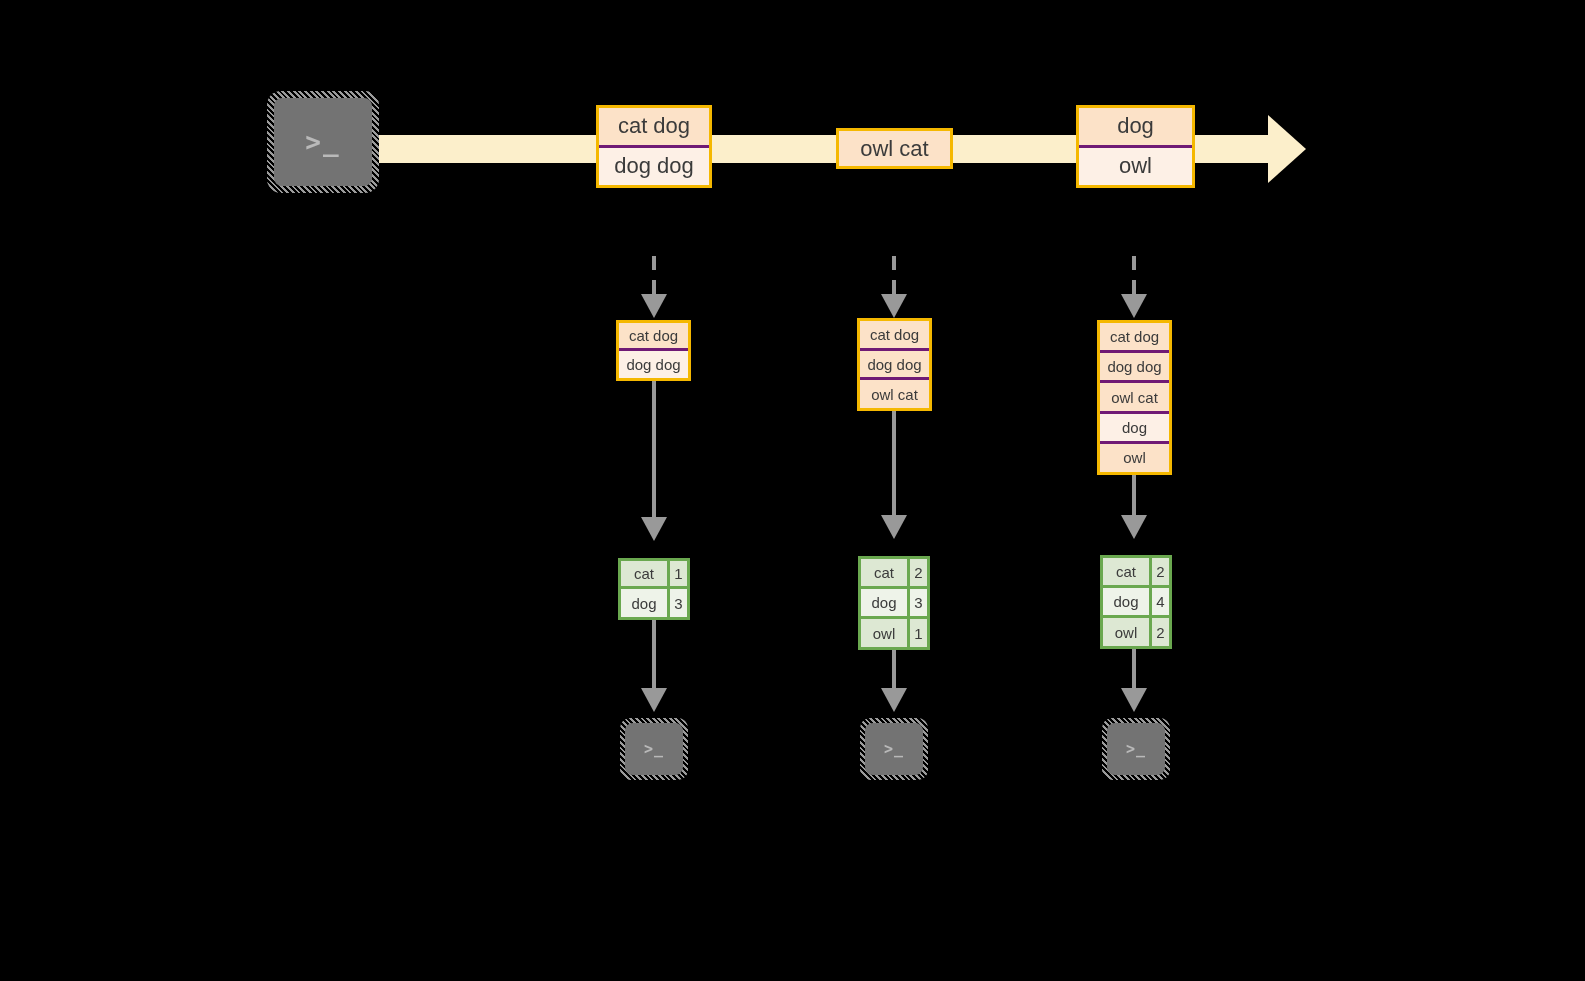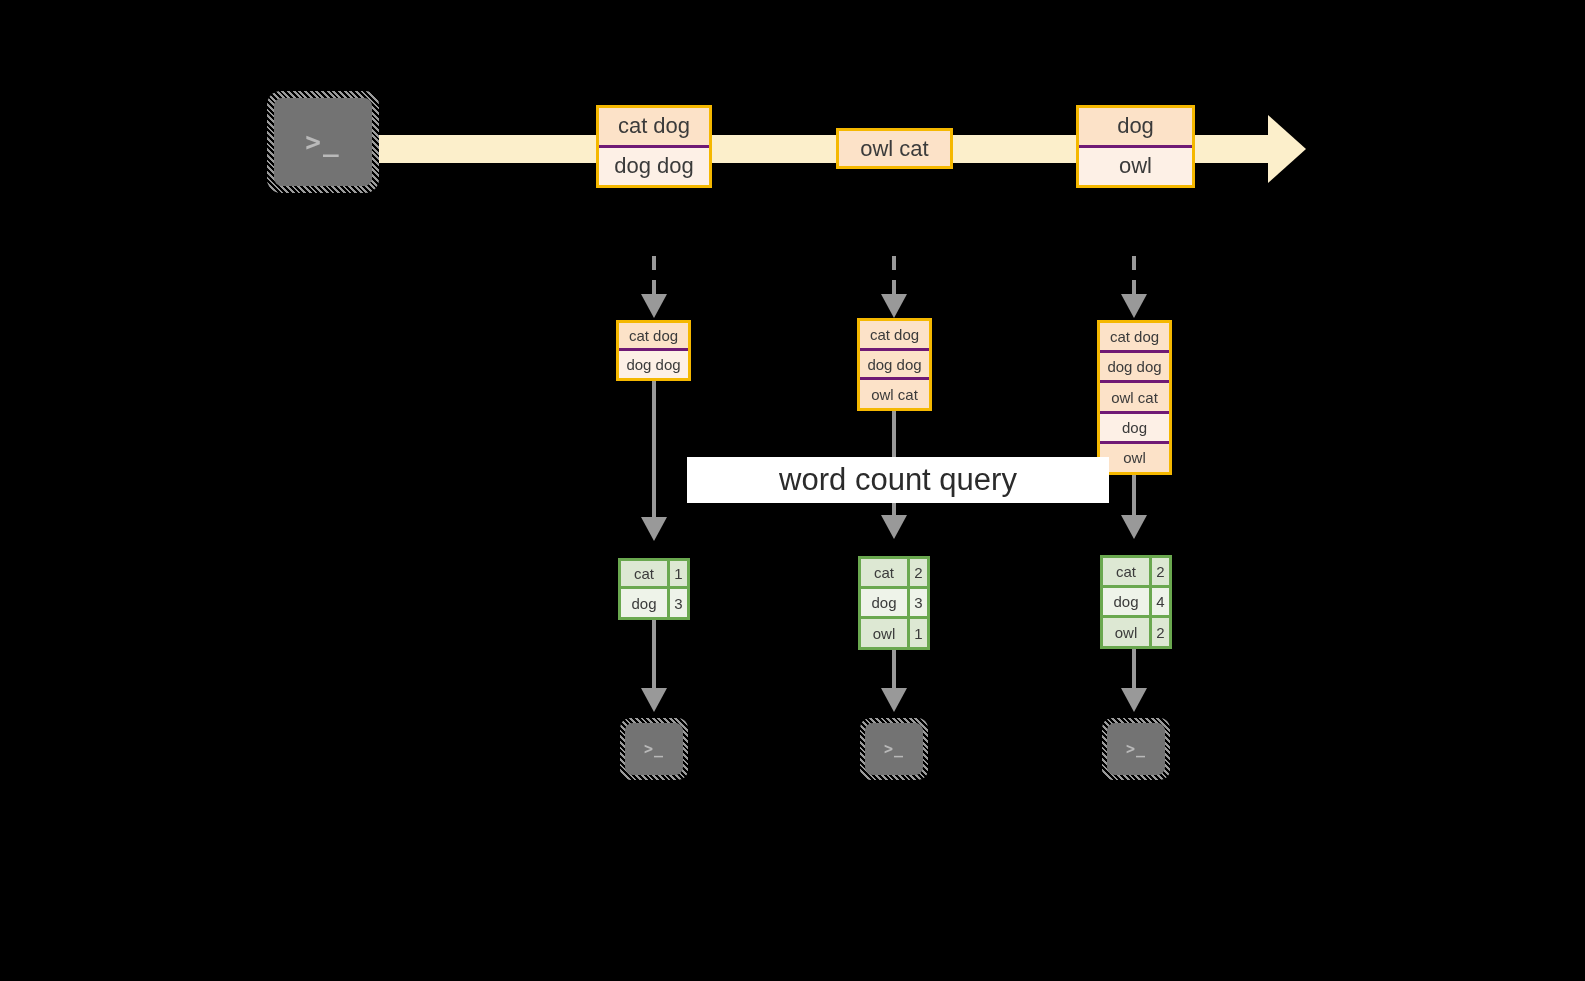--- a/index.html
+++ b/index.html
@@ -261,17 +261,14 @@
 
   <div class="abs conn-line" style="left:1132px; top:649px; width:4px; height:43px;"></div>
   <div class="abs conn-head" style="left:1121px; top:688px;"></div>
 
   <div class="abs term" style="left:1102px; top:718px; width:68px; height:62px; border-width:5px; border-radius:10px;">
     <div class="term-inner">
       <div class="term-glyph" style="font-size:15px; letter-spacing:1px;">&gt;_</div>
     </div>
   </div>
 
-  <div class="abs query-band" style="left:687px; top:457px; width:422px; height:46px;">
-    <span style="font-size:31px;">word count query</span>
-  </div>
 
 </div>
 
 </body></html>

